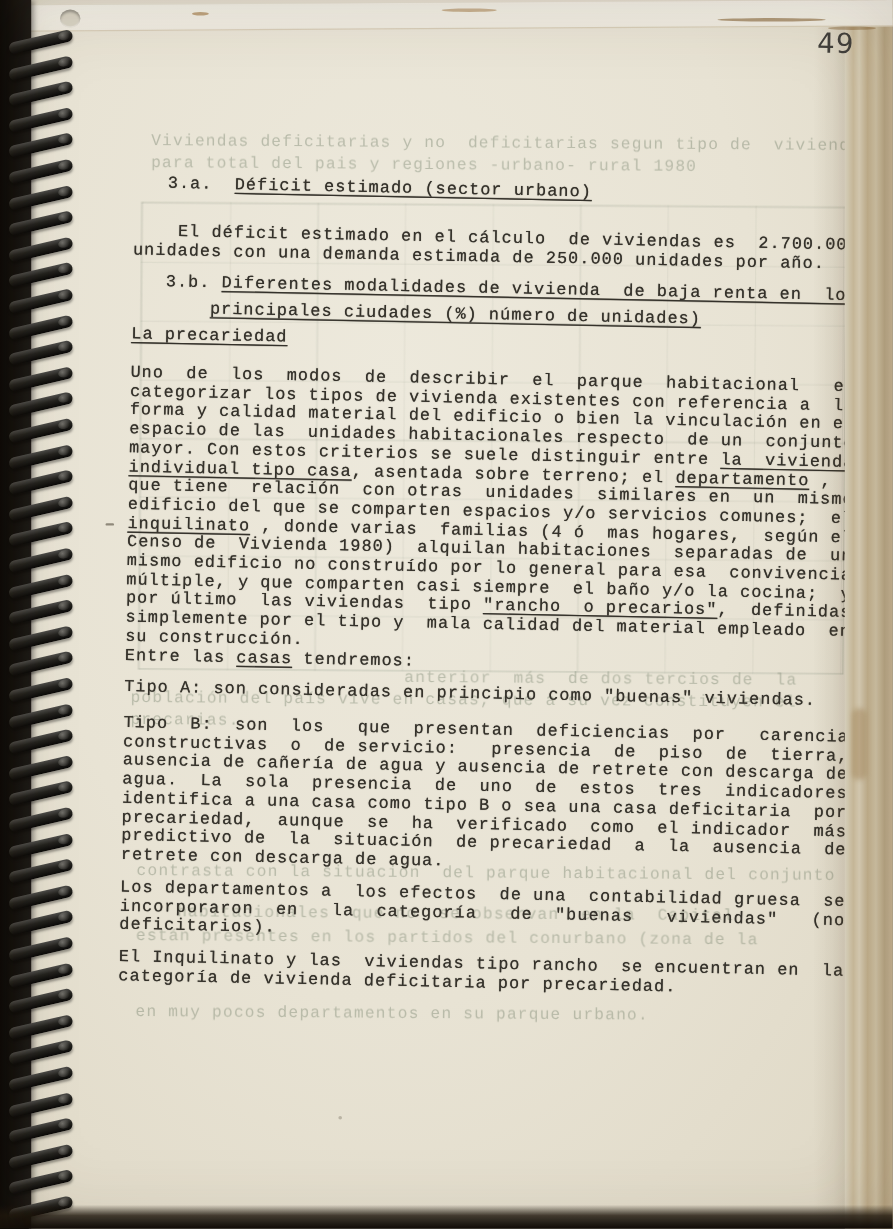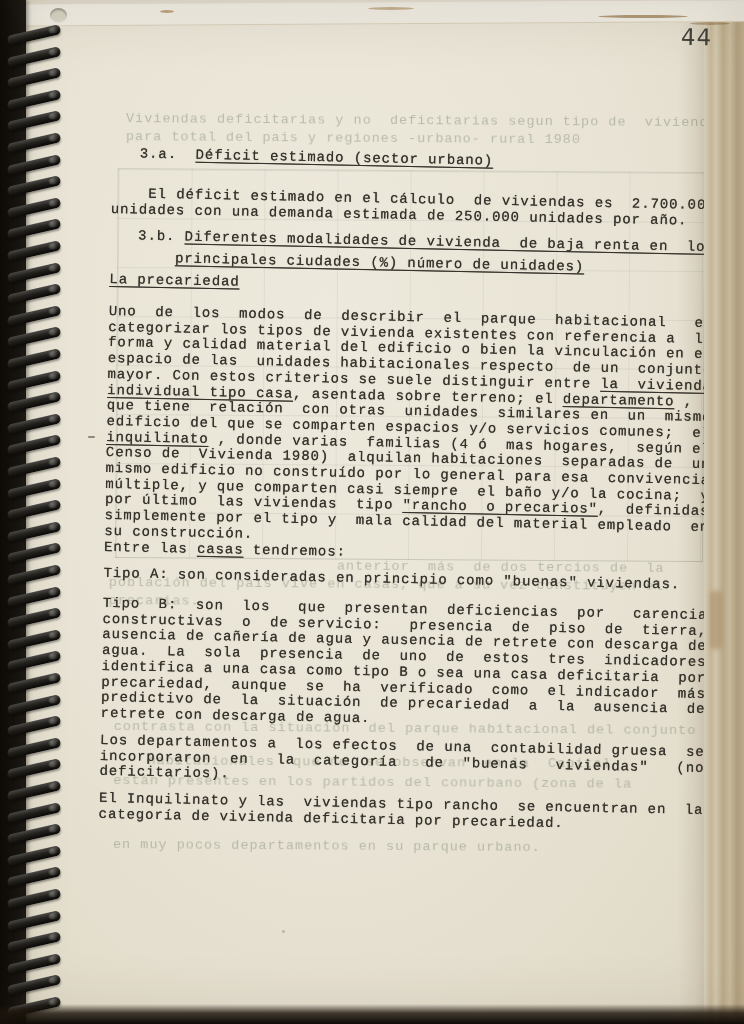--- a/index.html
+++ b/index.html
@@ -162,21 +162,21 @@
 <div class="edge-stain stain"></div>
 <div class="top-strip"></div>
 <div class="stain s1"></div>
 <div class="stain s2"></div>
 <div class="stain s3"></div>
 <div class="stain s4"></div>
 <div class="speck k1"></div>
 <div class="speck k2"></div>
 <div class="speck k3"></div>
 
-<div class="pagenum">44</div>
+<div class="pagenum">49</div>
 
 <div class="spine"></div>
 <div class="coil-band">
     <div class="coil" style="top: 30px;"></div>
     <div class="coil" style="top: 51.6px;"></div>
     <div class="coil" style="top: 73.2px;"></div>
     <div class="coil" style="top: 94.8px;"></div>
     <div class="coil" style="top: 116.4px;"></div>
     <div class="coil" style="top: 138px;"></div>
     <div class="coil" style="top: 159.6px;"></div>

